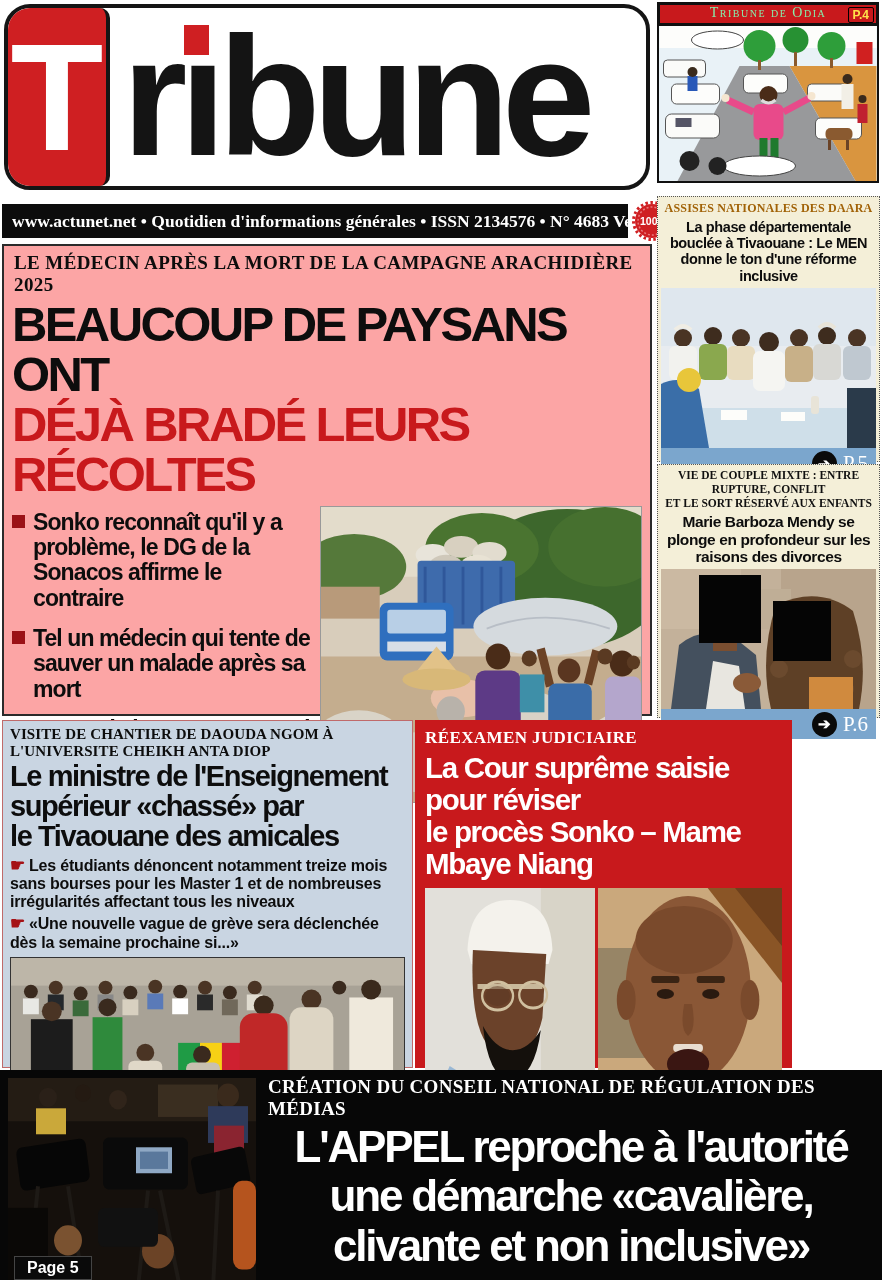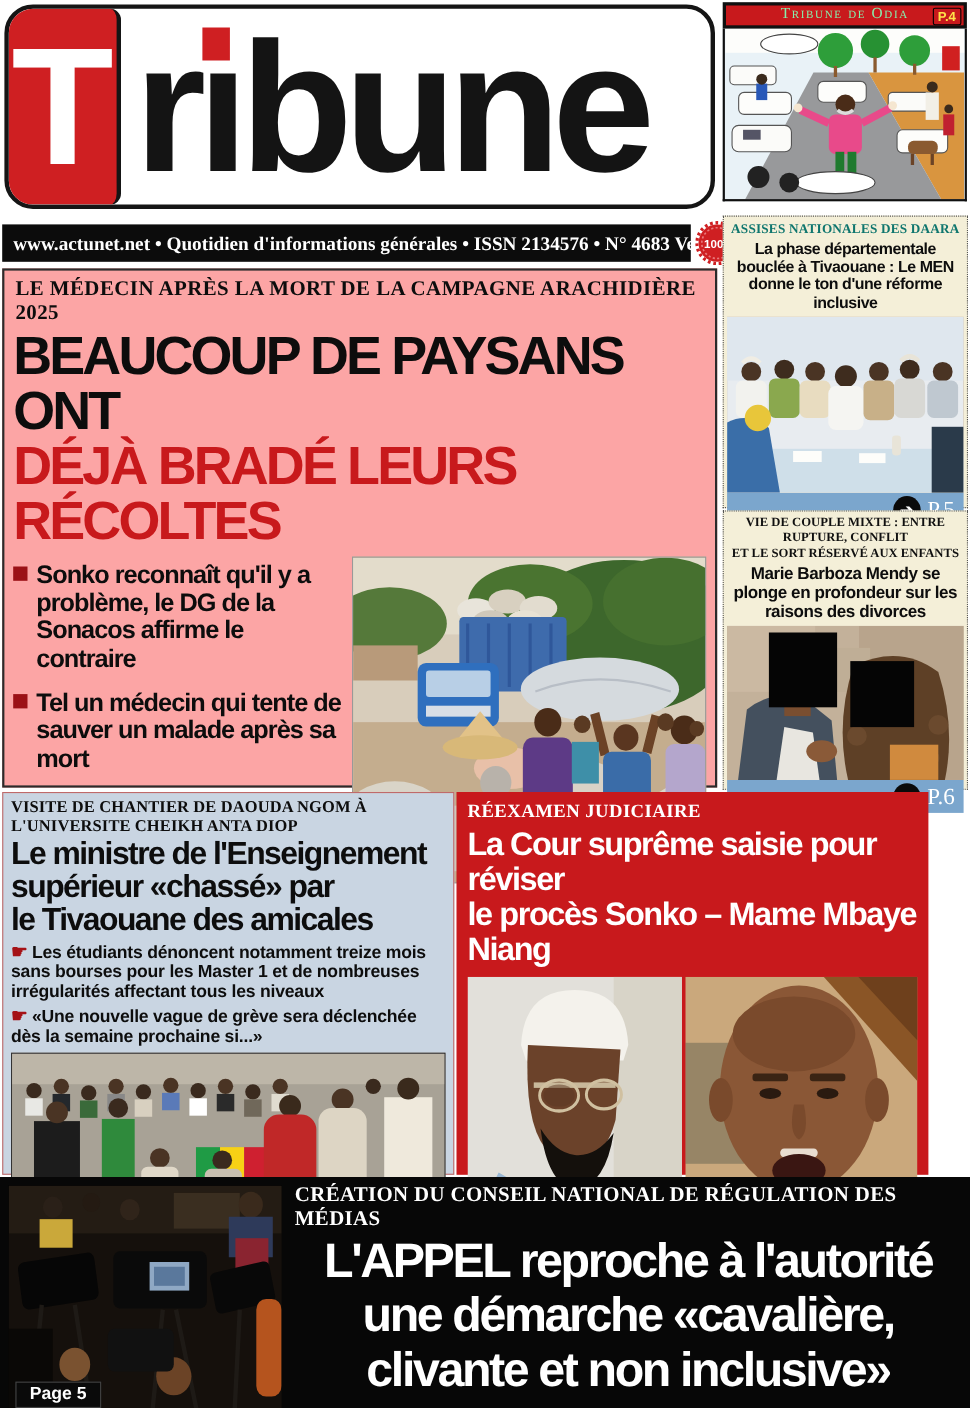--- a/index.html
+++ b/index.html
@@ -42,40 +42,40 @@
   .lead-bullet { position:relative; padding-left:21px; font-weight:bold; font-size:23px; letter-spacing:-.9px; line-height:1.1; margin-bottom:15px; }
   .sq { position:absolute; left:0; top:5px; width:13px; height:13px; background:#9b1116; }
   .lead-photo { flex:1; margin-left:6px; height:297px; border:1px solid #999; position:relative; background:#cdb89a; }
   .lead-photo svg { display:block; width:100%; height:100%; }
   .photo-badge { position:absolute; background:#0a0a0a; color:#fff; font-weight:bold; padding:2px 12px; font-size:17px; }
 
   
   .sb { left:657px; width:223px; background:#f4efd8; border:1px dotted #555; padding:4px 3px 0; }
   .sb-a { top:196px; height:266px; }
   .sb-b { top:464px; height:254px; }
-  .sb-kicker-red { color:#0f766e; font-family:"Liberation Serif", serif; font-weight:bold; font-size:12px; text-align:center; letter-spacing:.2px; }
+  .sb-kicker-red { color:#a16207; font-family:"Liberation Serif", serif; font-weight:bold; font-size:12px; text-align:center; letter-spacing:.2px; }
   .sb-kicker-black { color:#101010; font-family:"Liberation Serif", serif; font-weight:bold; font-size:11.5px; text-align:center; line-height:1.2; }
   .sb-headline { font-weight:bold; font-size:14.5px; letter-spacing:-.4px; text-align:center; line-height:1.12; margin:3px 0 4px; }
   .sb-photo { position:relative; background:#c3b19a; }
   .sb-photo svg { display:block; width:100%; height:100%; }
   .pbar { height:32px; background:#7ba6cd; display:flex; align-items:center; justify-content:flex-end; gap:6px; padding-right:8px; }
   .arrow-badge { width:25px; height:25px; background:#0a0a0a; color:#fff; border-radius:50%; display:flex; align-items:center; justify-content:center; font-size:15px; font-weight:bold; }
   .pnum { color:#fff; font-family:"Liberation Serif", serif; font-size:21px; }
 
   
   .univ-box { left:2px; top:720px; width:411px; height:348px; background:#c9d5e2; border:1px solid #c06a6a; padding:5px 7px 0; }
   .univ-kicker { font-family:"Liberation Serif", serif; font-weight:bold; font-size:15px; letter-spacing:.1px; margin-bottom:2px; }
   .univ-h { font-weight:bold; font-size:29px; letter-spacing:-1.4px; line-height:1.03; }
   .univ-bullet { font-weight:bold; font-size:16px; letter-spacing:-.2px; line-height:1.1; margin-top:5px; }
   .hand { color:#a51216; margin-right:4px; font-size:17px; }
   .univ-photo { margin-top:5px; height:152px; border:1px solid #333; position:relative; background:#a8a296; }
   .univ-photo svg { display:block; width:100%; height:100%; }
 
   
-  .court-box { left:415px; top:720px; width:429px; height:348px; background:#c8191c; padding:6px 10px; }
+  .court-box { left:415px; top:720px; width:377px; height:348px; background:#c8191c; padding:6px 10px; }
   .court-kicker { color:#fff; font-family:"Liberation Serif", serif; font-weight:bold; font-size:17px; letter-spacing:.4px; margin:2px 0 4px; }
   .court-h { color:#fff; font-weight:bold; font-size:29.5px; letter-spacing:-1.3px; line-height:1.08; }
   .court-photos { display:flex; margin-top:9px; height:216px; position:relative; gap:3px; }
   .court-photos svg { display:block; height:100%; }
   .badge-p2 { bottom:4px; right:4px; font-size:14px; padding:1px 7px; }
 
   
   .bottom-box { left:0; top:1070px; width:882px; height:210px; background:#070707; }
   .press-photo { position:absolute; left:8px; top:8px; width:248px; height:210px; background:#15100c; }
   .press-photo svg { display:block; width:100%; height:100%; }

